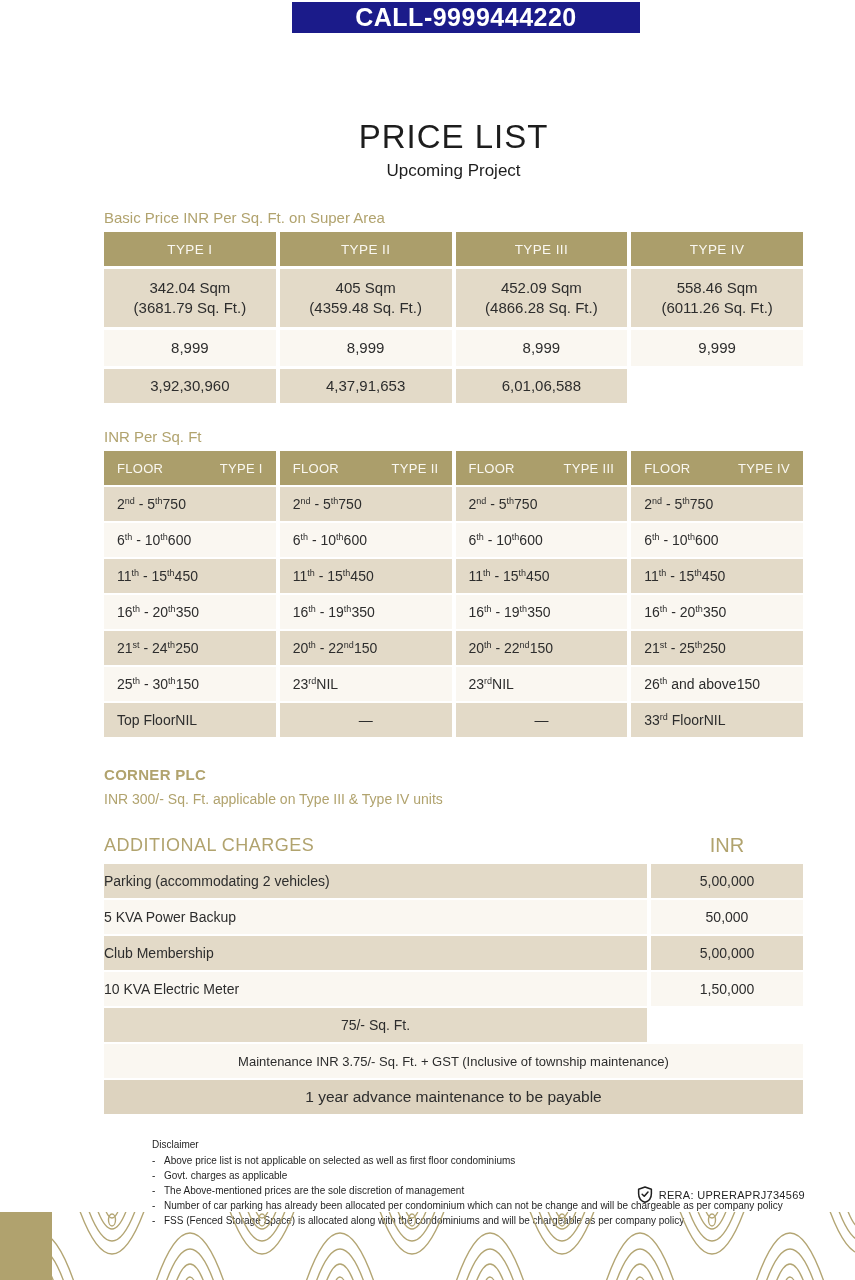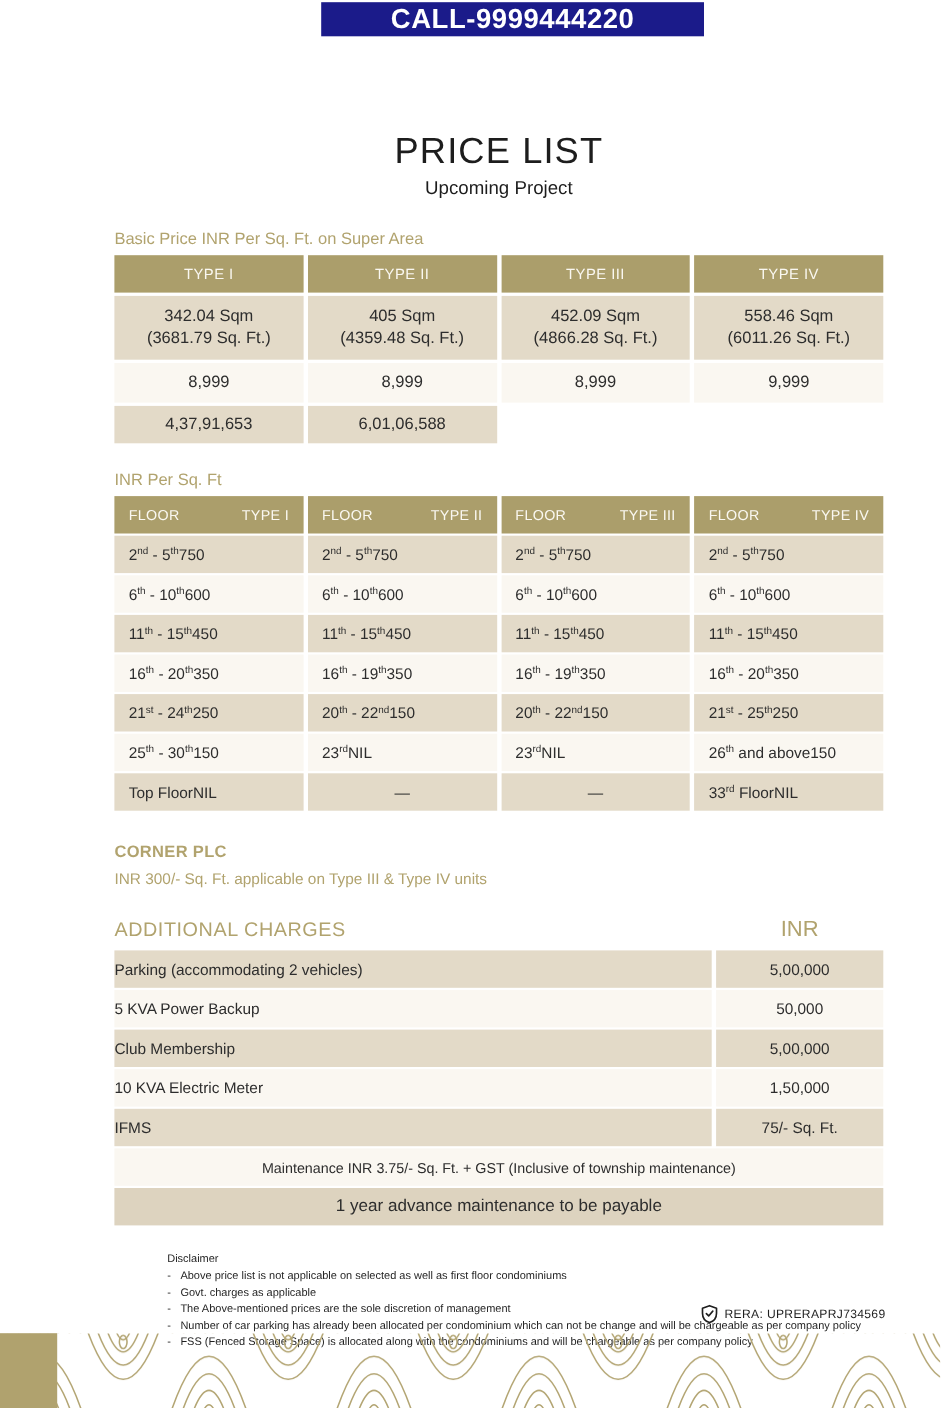--- a/index.html
+++ b/index.html
@@ -127,20 +127,21 @@
           <span>(4866.28 Sq. Ft.)</span>
         </div>
         <div class="cell bg-beige">
           <span>558.46 Sqm</span>
           <span>(6011.26 Sq. Ft.)</span>
         </div>
         <div class="cell bg-light">8,999</div>
         <div class="cell bg-light">8,999</div>
         <div class="cell bg-light">8,999</div>
         <div class="cell bg-light">9,999</div>
+        <div class="cell bg-beige">3,92,30,960</div>
         <div class="cell bg-beige">4,37,91,653</div>
         <div class="cell bg-beige">6,01,06,588</div>
       </div>
 
     <div class="section-label mt-floor">INR Per Sq. Ft</div>
     <div class="floor-grid" id="floor-grid">
         <div class="floor-table">
           <div class="floor-head">
             <span>FLOOR</span>
             <span>TYPE I</span>
@@ -296,21 +297,20 @@
         </div>
         <div class="charge-row">
           <div class="charge-label bg-beige">Club Membership</div>
           <div class="charge-value bg-beige">5,00,000</div>
         </div>
         <div class="charge-row">
           <div class="charge-label bg-light">10 KVA Electric Meter</div>
           <div class="charge-value bg-light">1,50,000</div>
         </div>
         <div class="charge-row">
-          <div class="charge-label bg-beige">IFMS</div>
           <div class="charge-value bg-beige">75/- Sq. Ft.</div>
         </div>
         <div class="full-row maint-note">Maintenance INR 3.75/- Sq. Ft. + GST (Inclusive of township maintenance)</div>
         <div class="full-row advance-note">1 year advance maintenance to be payable</div>
       </div>
 
     <div class="disclaimer">
       <div class="disclaimer-title">Disclaimer</div>
       <div id="disclaimer-items">
           <div class="disclaimer-item">

